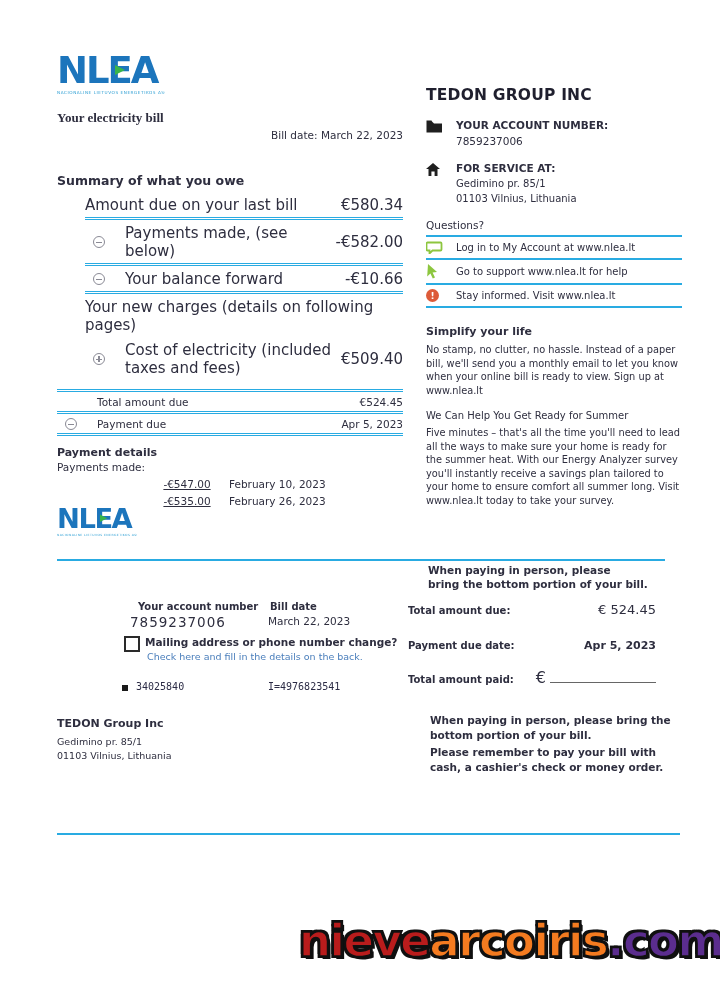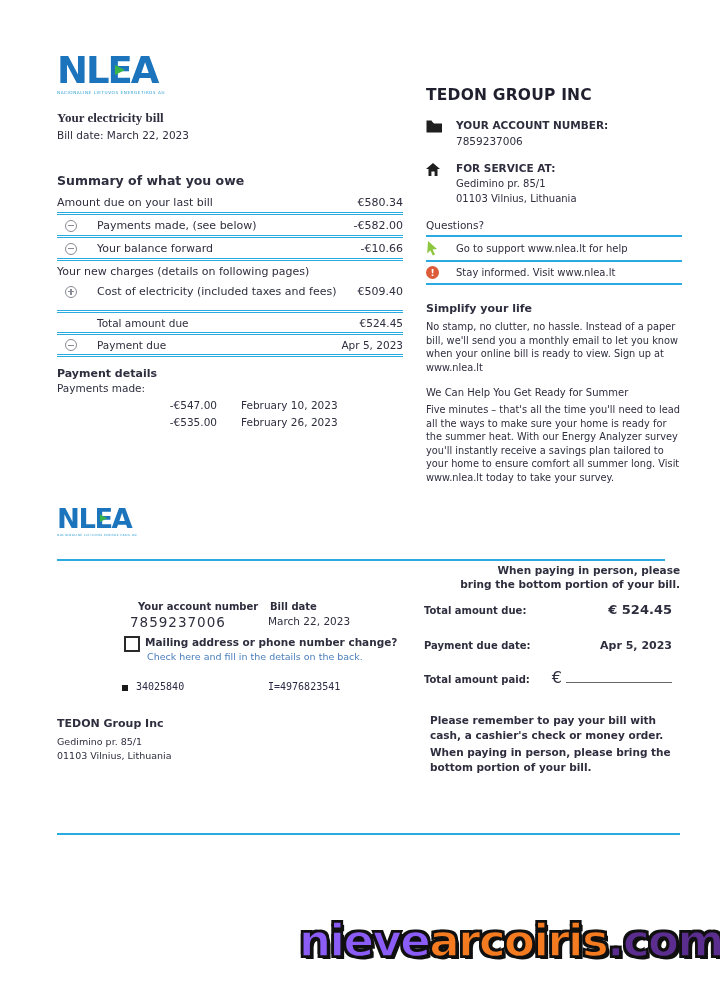--- a/index.html
+++ b/index.html
@@ -11,38 +11,38 @@
   .nlea{position:relative;line-height:1;}
   .nlea .word{font-size:37px;font-weight:800;color:#1c75bc;letter-spacing:-2px;}
   .nlea .tri{position:absolute;width:0;height:0;border-left:10px solid #39b54a;
     border-top:5px solid transparent;border-bottom:5px solid transparent;left:58px;top:13px;}
   .nlea .tag{font-size:4.2px;color:#2e9fd4;letter-spacing:.55px;white-space:nowrap;
     margin-top:2px;width:108px;overflow:hidden;}
   .nlea.small{transform:scale(.74);transform-origin:left top;}
   
   .col-left{position:absolute;left:57px;top:52px;width:346px;}
   .bill-title{font-size:13px;font-weight:700;margin-top:15px;font-family:Liberation Serif, serif;}
-  .bill-date{font-size:10.5px;margin-top:3px;}
+  .bill-date{font-size:10.5px;margin-top:3px;text-align:right;}
   .sum-head{font-size:12.5px;font-weight:700;margin-top:32px;}
-  .s-table{margin-top:4px;font-size:11px;}
+  .s-table{margin-top:4px;font-size:15px;margin-left:28px;}
   .s-row{display:flex;align-items:center;padding:4px 0 3px 0;}
   .s-row.rule{border-bottom:3px double #29abe2;}
   .slot{width:40px;padding-left:8px;box-sizing:border-box;display:flex;align-items:center;flex:none;}
   .s-label{flex:1;}
   .s-value{text-align:center;white-space:nowrap;}
   .totals{margin-top:9px;border-top:3px double #29abe2;font-size:10.5px;}
   .totals .s-row{border-bottom:3px double #29abe2;}
   .ci{width:10px;height:10px;border:1.3px solid #8a8a95;border-radius:50%;position:relative;display:inline-block;box-sizing:content-box;}
   .ci::before{content:"";position:absolute;left:2px;right:2px;top:50%;margin-top:-.65px;height:1.3px;background:#8a8a95;}
   .ci.plus::after{content:"";position:absolute;top:2px;bottom:2px;left:50%;margin-left:-.65px;width:1.3px;background:#8a8a95;}
   .pd-head{font-size:11px;font-weight:600;margin-top:10px;}
   .pd-sub{font-size:10.5px;margin-top:2px;}
   .pd-line{display:flex;font-size:10.5px;margin-top:5px;}
-  .pd-amt{width:60px;text-align:right;margin-left:100px;}
-  .pd-date{margin-left:24px;text-align:right;}
+  .pd-amt{width:60px;text-align:center;margin-left:100px;text-decoration:underline;}
+  .pd-date{margin-left:12px;text-align:right;}
   
   .col-right{position:absolute;left:426px;top:86px;width:256px;}
   .company{font-size:15.5px;font-weight:700;color:#1f1f2e;letter-spacing:.2px;}
   .acct-row{display:flex;margin-top:15px;}
   .acct-row .islot{width:30px;flex:none;padding-top:1px;}
   .acct-label{font-size:10.5px;font-weight:600;}
   .acct-value{font-size:10.5px;margin-top:4px;}
   .addr{font-size:10px;margin-top:4px;}
   .q-head{font-size:10.5px;margin-top:15px;}
   .q-list{margin-top:4px;border-bottom:2px solid #29abe2;}
@@ -52,51 +52,51 @@
   .excl{width:13px;height:13px;border-radius:50%;background:#dd5b39;color:#fff;font-size:9px;
     font-weight:700;display:flex;align-items:center;justify-content:center;}
   .excl::before{content:"!";}
   .promo-h1{font-size:11px;font-weight:600;margin-top:17px;}
   .promo-p{font-size:9.8px;line-height:1.38;margin-top:5px;}
   .promo-h2{font-size:10px;margin-top:13px;}
   
   .logo2{position:absolute;left:57px;top:505px;}
   .rule-top{position:absolute;left:57px;top:559px;width:608px;height:2px;background:#29abe2;}
   .rule-bottom{position:absolute;left:57px;top:833px;width:623px;height:2px;background:#29abe2;}
-  .inperson{position:absolute;left:428px;top:563px;width:252px;text-align:right;
+  .inperson{position:absolute;left:428px;top:563px;width:252px;text-align:left;
     font-size:10.5px;font-weight:600;line-height:1.35;}
   .lbl{font-size:10px;font-weight:600;}
   .acct-num-label{position:absolute;left:138px;top:601px;}
   .bill-date-label{position:absolute;left:270px;top:601px;}
   .acct-num-value{position:absolute;left:130px;top:614px;font-size:13.5px;letter-spacing:1px;}
   .bill-date-value{position:absolute;left:268px;top:615px;font-size:10.5px;}
   .chk{position:absolute;left:124px;top:636px;width:12px;height:12px;border:2px solid #2a2a2a;background:#fff;}
   .mailing{position:absolute;left:145px;top:636px;font-size:10.5px;font-weight:600;}
   .mailing-note{position:absolute;left:147px;top:651px;font-size:9.5px;color:#4a7ebb;}
   .sq{position:absolute;left:122px;top:685px;width:6px;height:6px;background:#1a1a1a;}
   .code-l{position:absolute;left:136px;top:681px;font-family:"DejaVu Sans Mono","Liberation Mono",monospace;font-size:10px;color:#2b2b45;}
   .code-r{position:absolute;left:268px;top:681px;font-family:"DejaVu Sans Mono","Liberation Mono",monospace;font-size:10px;color:#2b2b45;}
-  .stub-right{position:absolute;left:424px;top:602px;width:248px;}
+  .stub-right{position:absolute;left:408px;top:602px;width:248px;}
   .sr-row{display:flex;justify-content:space-between;align-items:baseline;}
-  .sr-total-val{font-size:13px;font-weight:bold;}
+  .sr-total-val{font-size:13px;}
   .sr-row2{margin-top:22px;gap:31px;}
   .sr-due-val{font-size:11px;font-weight:600;}
   .sr-row3{margin-top:16px;}
   .fill-line{display:inline-block;width:106px;border-bottom:1.2px solid #666;height:11px;margin-left:4px;}
   .payer{position:absolute;left:57px;top:717px;}
   .payer-name{font-size:11px;font-weight:700;}
   .payer-addr{font-size:9.5px;margin-top:5px;line-height:1.45;}
   .reminder{position:absolute;left:430px;top:713px;width:252px;font-size:10.5px;font-weight:600;line-height:1.4;}
   .reminder p{margin:0 0 3px 0;}
   
   .watermark{position:absolute;left:268px;top:914px;width:444px;text-align:center;
     font-size:45px;font-weight:800;letter-spacing:-1.5px;white-space:nowrap;
     -webkit-text-stroke:1.5px #101010;
     text-shadow:-2px -2px 0 #101010,2px -2px 0 #101010,-2px 2px 0 #101010,2px 2px 0 #101010,3px 3px 0 #101010;}
-  .wm-1{color:#8b5cf6;margin-left:31px;}
+  .wm-1{color:#b91c1c;margin-left:31px;}
   .wm-2{color:#f47b20;}
   .wm-3{color:#5b2d8e;}
   svg{display:block;}
 </style>
 </head>
 <body>
 
 <div id="doc">
 
   <div class="col-left">
@@ -194,20 +194,28 @@
         <div class="acct-label">FOR SERVICE AT:</div>
         <div class="addr">Gedimino pr. 85/1</div>
         <div class="addr">01103  Vilnius, Lithuania</div>
       </div>
     </div>
 
     <div class="q-head">Questions?</div>
     <div class="q-list">
       <div class="q-row">
         <span class="islot">
+          <svg width="17" height="13" viewBox="0 0 17 13">
+              <path d="M1.5 1.5 h13 a1 1 0 0 1 1 1 v6 a1 1 0 0 1 -1 1 h-8 l-3 3 v-3 h-2 a1 1 0 0 1 -1 -1 v-6 a1 1 0 0 1 1 -1 z" fill="none" stroke="#8dc63f" stroke-width="1.8"></path>
+            </svg>
+        </span>
+        <span class="q-text">Log in to My Account at www.nlea.lt</span>
+      </div>
+      <div class="q-row">
+        <span class="islot">
           <svg width="13" height="15" viewBox="0 0 13 15">
               <path d="M2 0 L11 8 L6.6 8.6 L9 13.5 L6.8 14.6 L4.4 9.6 L1.2 12.4 Z" fill="#8dc63f"></path>
             </svg>
         </span>
         <span class="q-text">Go to support www.nlea.lt for help</span>
       </div>
       <div class="q-row">
         <span class="islot">
             <span class="excl"></span>
           </span>
@@ -266,21 +274,21 @@
 
   <div class="payer">
     <div class="payer-name">TEDON Group Inc</div>
     <div class="payer-addr">
       <div>Gedimino pr. 85/1</div>
       <div>01103  Vilnius, Lithuania</div>
     </div>
   </div>
 
   <div class="reminder">
+    <p>When paying in person, please bring the bottom portion of your bill.</p>
     <p>Please remember to pay your bill with cash, a cashier's check or money order.</p>
-    <p>When paying in person, please bring the bottom portion of your bill.</p>
   </div>
 
   <div class="rule-bottom"></div>
 
   <div class="watermark"><span class="wm-1">nieve</span><span class="wm-2">arcoiris</span><span class="wm-3">.com</span></div>
 
 </div>
 
 </body></html>

